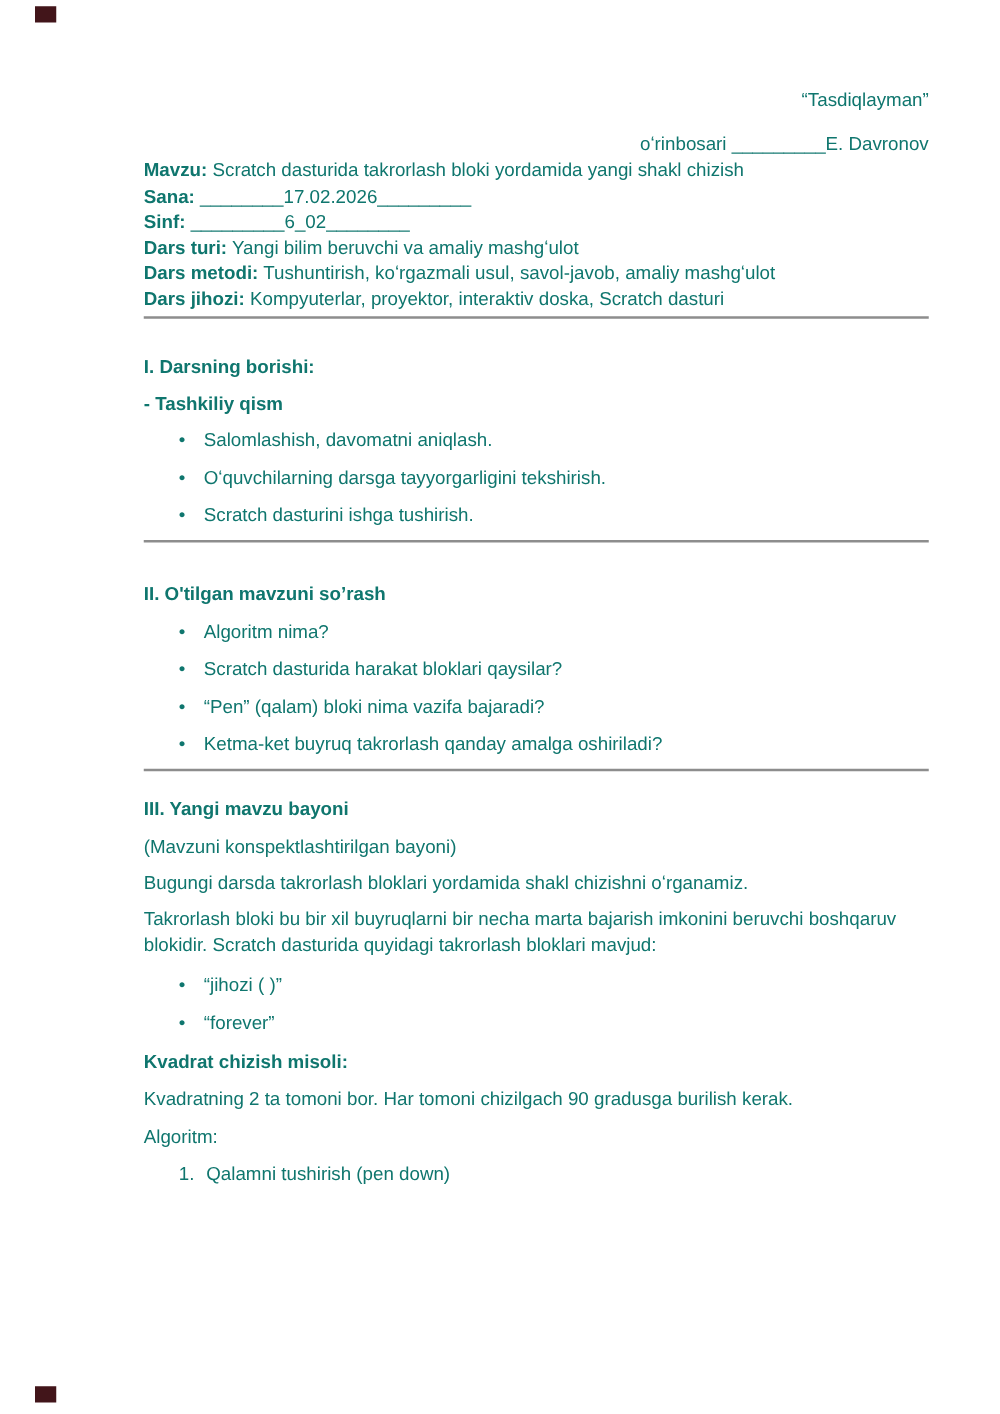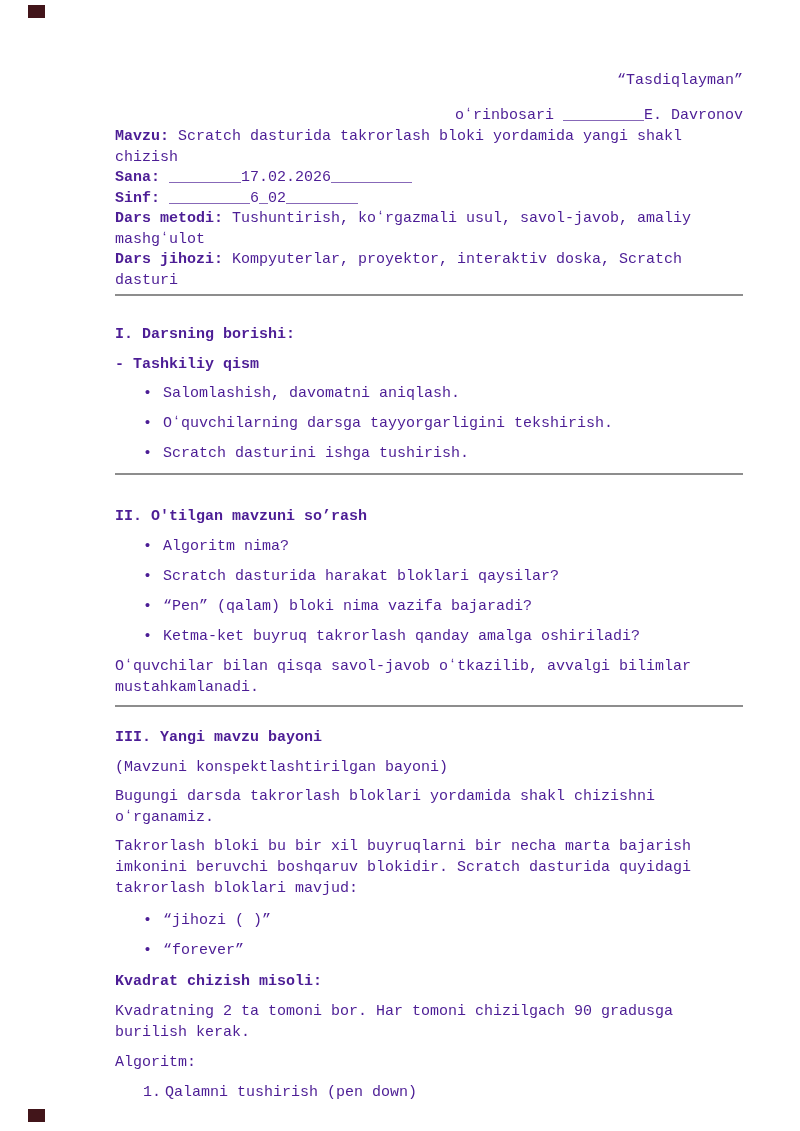--- a/index.html
+++ b/index.html
@@ -1,21 +1,21 @@
 <!DOCTYPE html>
 <html><head>
 <meta charset="utf-8">
 <style>
   html,body { margin:0; padding:0; background:#ffffff; }
   .page {
     position:relative;
     width:800px; height:1131px;
     background:#ffffff;
-    color:#4c1d95;
-    font-family:Liberation Mono, monospace;
+    color:#0f766e;
+    font-family:Liberation Sans, sans-serif;
     font-size:15px;
     overflow:hidden;
     box-sizing:border-box;
   }
   .content {
     box-sizing:border-box;
     padding:70px 57px 0 115px; 
   }
   .doc-header { text-align:right; line-height:22px; }
   .doc-header .line3 { margin-top:13px; }
@@ -75,20 +75,24 @@
       </div>
       <div>
         <b>Sana:</b>
         <span>________17.02.2026_________</span>
       </div>
       <div>
         <b>Sinf:</b>
         <span>_________6_02________</span>
       </div>
       <div>
+        <b>Dars turi:</b>
+        <span>Yangi bilim beruvchi va amaliy mashgʻulot</span>
+      </div>
+      <div>
         <b>Dars metodi:</b>
         <span>Tushuntirish, koʻrgazmali usul, savol-javob, amaliy mashgʻulot</span>
       </div>
       <div>
         <b>Dars jihozi:</b>
         <span>Kompyuterlar, proyektor, interaktiv doska, Scratch dasturi</span>
       </div>
     </div>
 
     <hr class="rule rule-1">
@@ -127,21 +131,20 @@
         </div>
         <div class="li">
           <span class="marker">•</span>
           <span class="li-text">“Pen” (qalam) bloki nima vazifa bajaradi?</span>
         </div>
         <div class="li">
           <span class="marker">•</span>
           <span class="li-text">Ketma-ket buyruq takrorlash qanday amalga oshiriladi?</span>
         </div>
       </div>
-      <p class="para sec2-para">Oʻquvchilar bilan qisqa savol-javob oʻtkazilib, avvalgi bilimlar mustahkamlanadi.</p>
     </div>
 
     <hr class="rule rule-3">
 
     <div>
       <p class="h-bold sec3-h">III. Yangi mavzu bayoni</p>
       <p class="para mt9">(Mavzuni konspektlashtirilgan bayoni)</p>
       <p class="para mt8">Bugungi darsda takrorlash bloklari yordamida shakl chizishni oʻrganamiz.</p>
       <p class="para mt8">Takrorlash bloki bu bir xil buyruqlarni bir necha marta bajarish imkonini beruvchi boshqaruv blokidir. Scratch dasturida quyidagi takrorlash bloklari mavjud:</p>
       <div class="list list-3">

